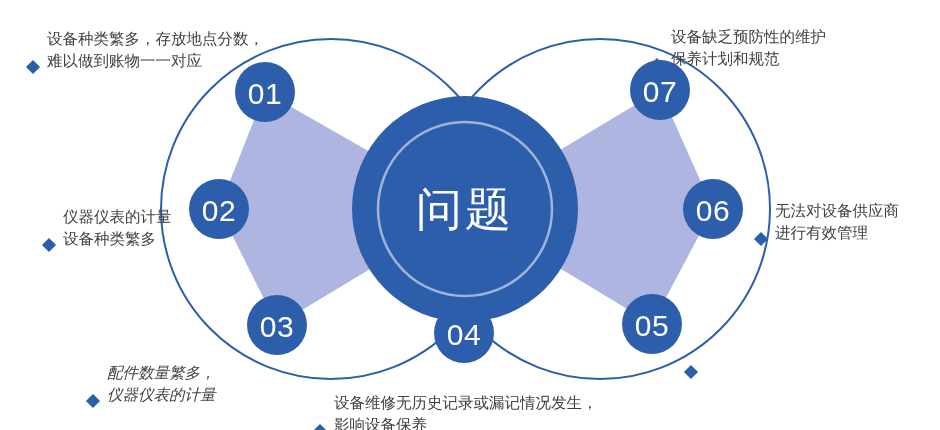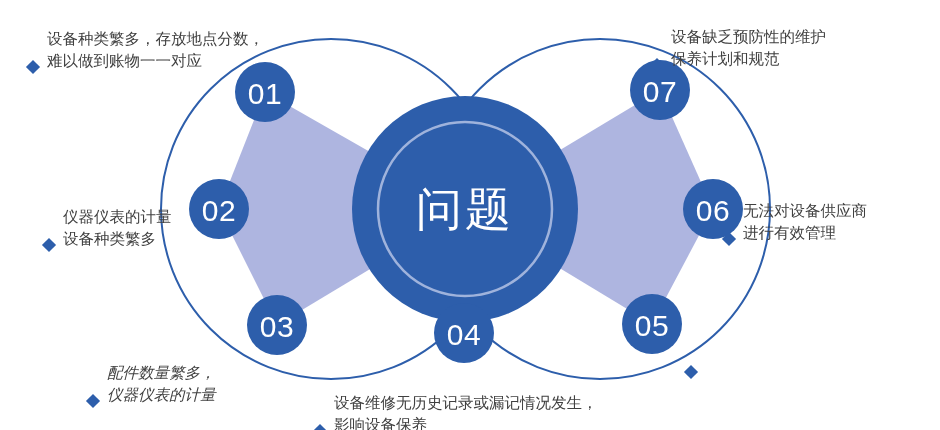--- a/index.html
+++ b/index.html
@@ -52,21 +52,21 @@
   }
   .callout .lines span {
     display: block;
   }
   
   #callout-01 { left: 28px;  top: 8px;   }
   #callout-02 { left: 44px;  top: 186px; }
   #callout-03 { left: 88px;  top: 342px; font-style: italic; }
   #callout-04 { left: 315px; top: 372px; }
   #callout-05 { left: 686px; top: 342px; }
-  #callout-06 { left: 724px; top: 180px; }
+  #callout-06 { left: 756px; top: 180px; }
   #callout-07 { left: 652px; top: 6px;   }
 
   .num-text {
     font-family: "Liberation Sans", "DejaVu Sans", sans-serif;
     font-size: 30px;
     font-weight: 400;
     fill: #ffffff;
     letter-spacing: 0.5px;
   }
   .center-text {

